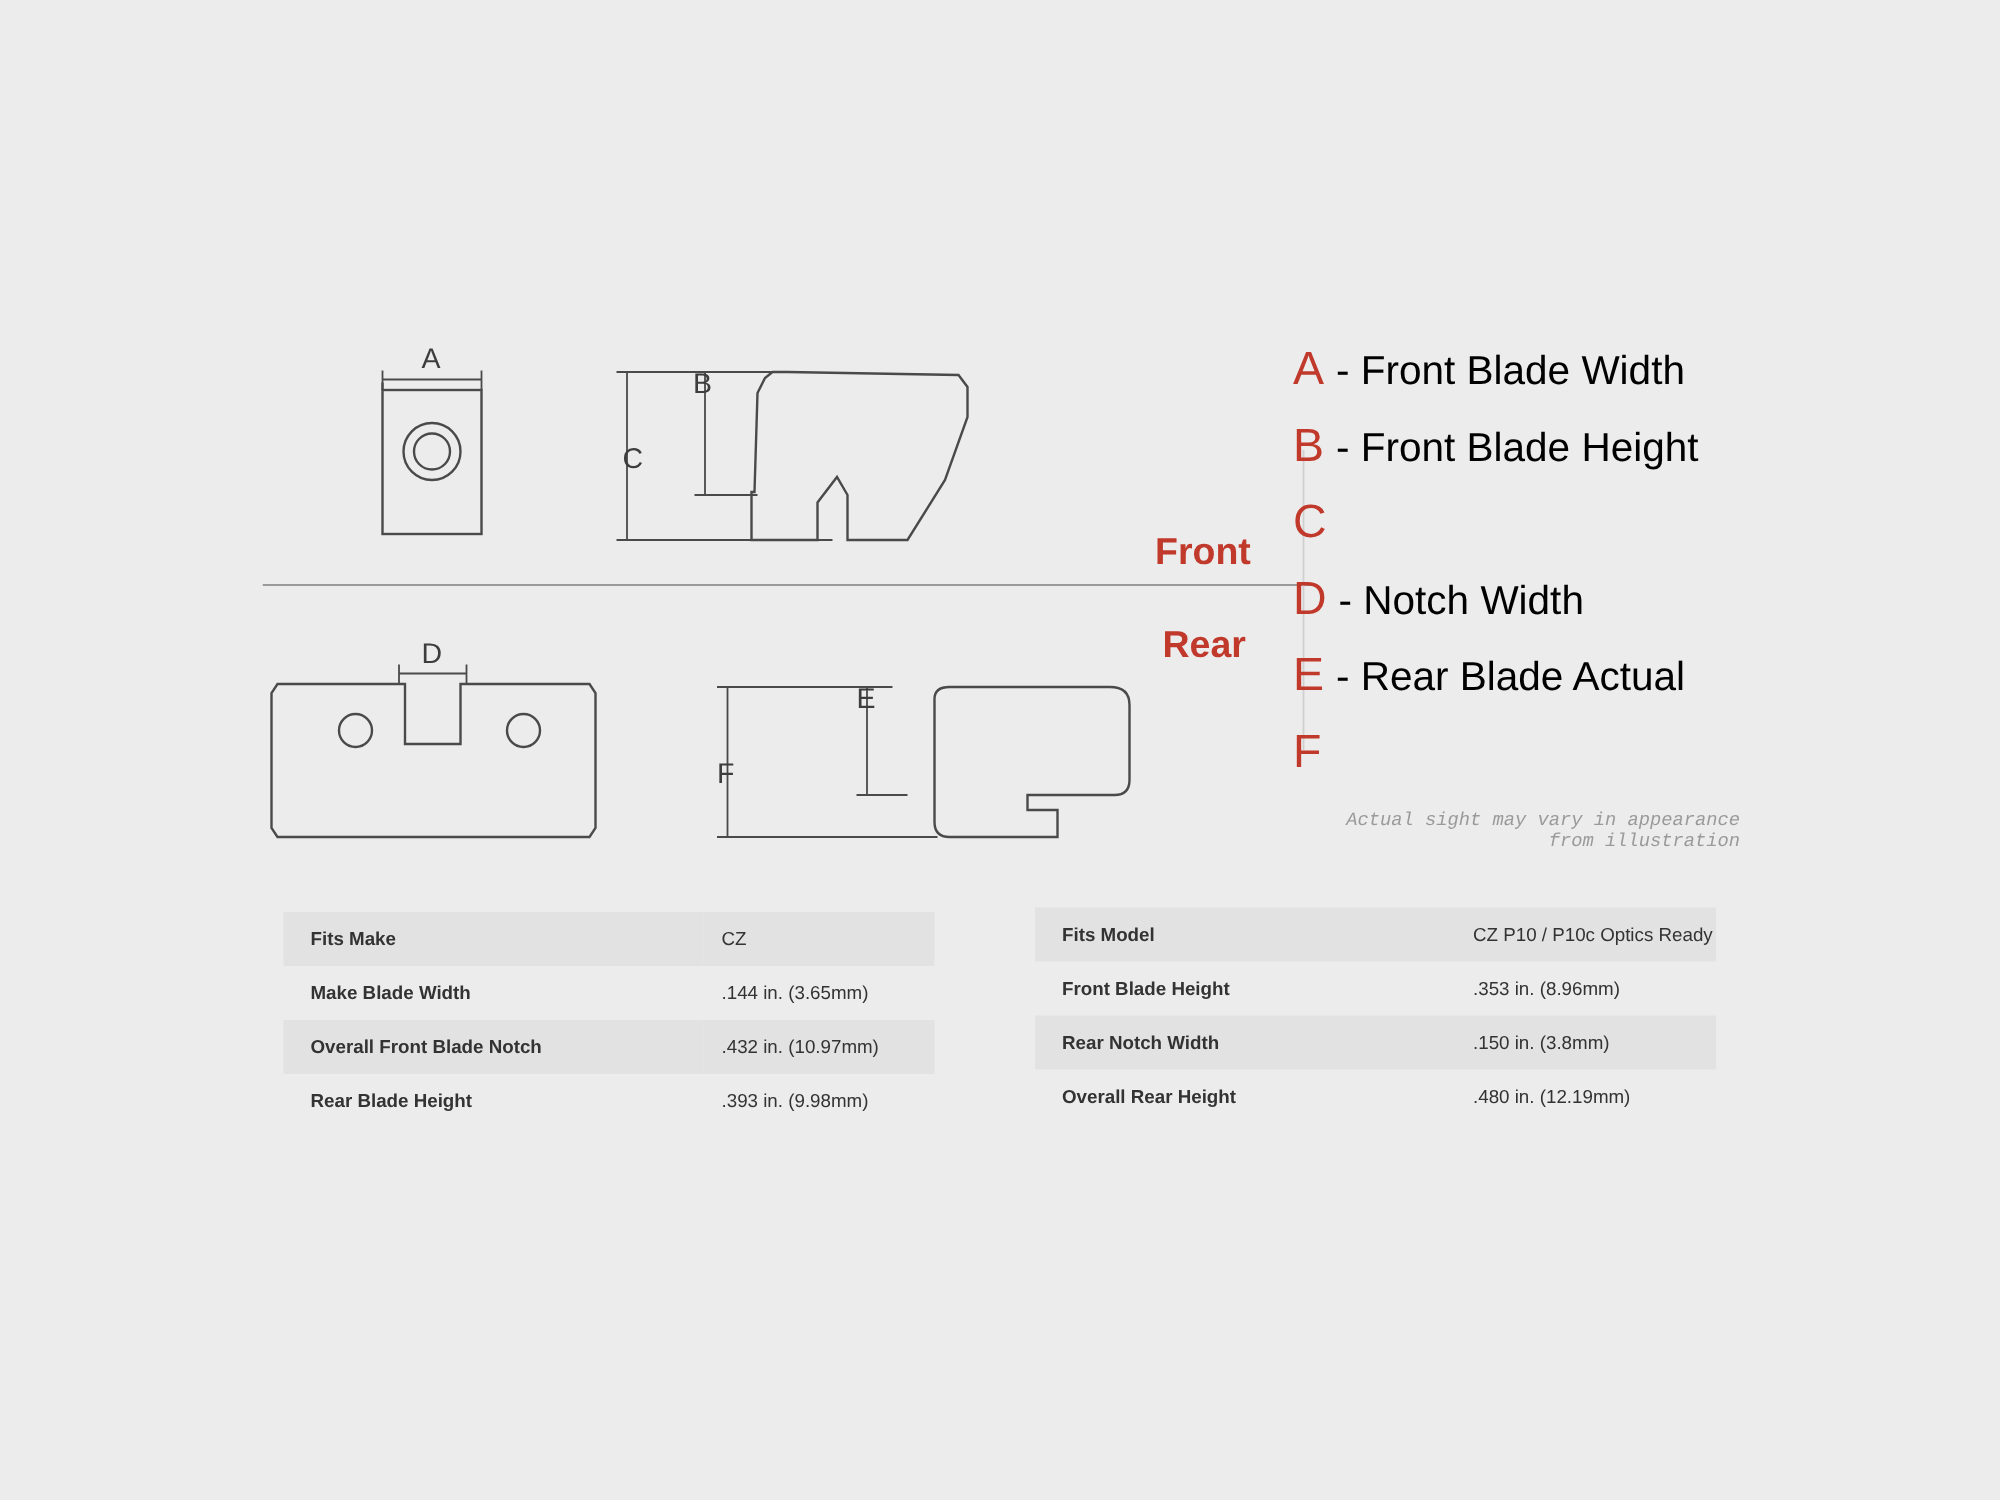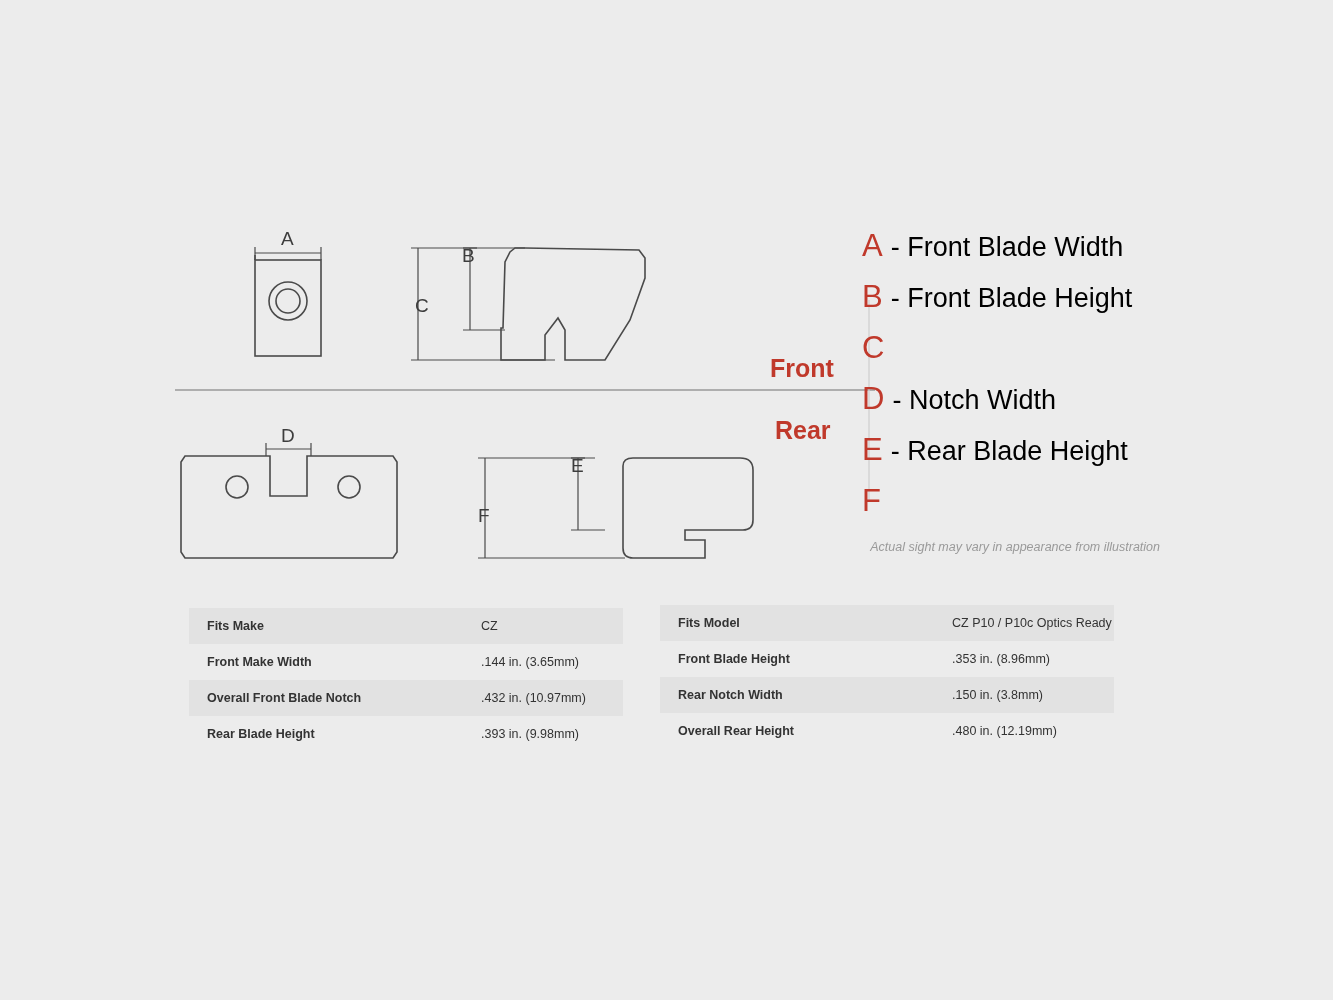--- a/index.html
+++ b/index.html
@@ -61,21 +61,21 @@
   }
   .legend-note {
     position: absolute;
     left: 870px;
     top: 540px;
     width: 290px;
     text-align: right;
     color: #9a9a9a;
     font-size: 12.5px;
     font-style: italic;
-    font-family: Liberation Sans, sans-serif;
+    font-family: Liberation Mono, monospace;
   }
 
   
   .fr-label {
     position: absolute;
     color: #c0392b;
     font-size: 25px;
     font-weight: bold;
     font-family: "Liberation Sans", sans-serif;
   }
@@ -108,21 +108,21 @@
     padding-left: 18px;
   }
   table.spec .val {
     font-size: 12.5px;
     font-weight: normal;
     color: #333333;
     padding-left: 12px;
   }
   #table-left { left: 189px; top: 608px; width: 434px; }
   #table-left .lbl { width: 262px; }
-  #table-right { left: 660px; top: 605px; width: 454px; }
+  #table-right { left: 690px; top: 605px; width: 454px; }
   #table-right .lbl { width: 262px; }
 </style>
 </head>
 <body>
 
 <div class="page">
 
   <div class="diagram">
     <svg width="990" height="375" viewBox="0 0 990 375" xmlns="http://www.w3.org/2000/svg">
       <g fill="none" stroke="#4a4a4a" stroke-width="1.6">
@@ -211,38 +211,38 @@
     </div>
     <div class="legend-row">
       <span class="legend-letter">C</span>
     </div>
     <div class="legend-row">
       <span class="legend-letter">D</span>
       <span class="legend-text">- Notch Width</span>
     </div>
     <div class="legend-row">
       <span class="legend-letter">E</span>
-      <span class="legend-text">- Rear Blade Height</span>
+      <span class="legend-text">- Rear Blade Actual</span>
     </div>
     <div class="legend-row">
       <span class="legend-letter">F</span>
     </div>
   </div>
   <div class="legend-note">Actual sight may vary in appearance from illustration</div>
 
   <div class="tables">
 
     <table class="spec" id="table-left">
       <tbody>
         <tr class="shaded">
           <td class="lbl">Fits Make</td>
           <td class="val">CZ</td>
         </tr>
         <tr>
-          <td class="lbl">Front Make Width</td>
+          <td class="lbl">Make Blade Width</td>
           <td class="val">.144 in. (3.65mm)</td>
         </tr>
         <tr class="shaded">
           <td class="lbl">Overall Front Blade Notch</td>
           <td class="val">.432 in. (10.97mm)</td>
         </tr>
         <tr>
           <td class="lbl">Rear Blade Height</td>
           <td class="val">.393 in. (9.98mm)</td>
         </tr>

